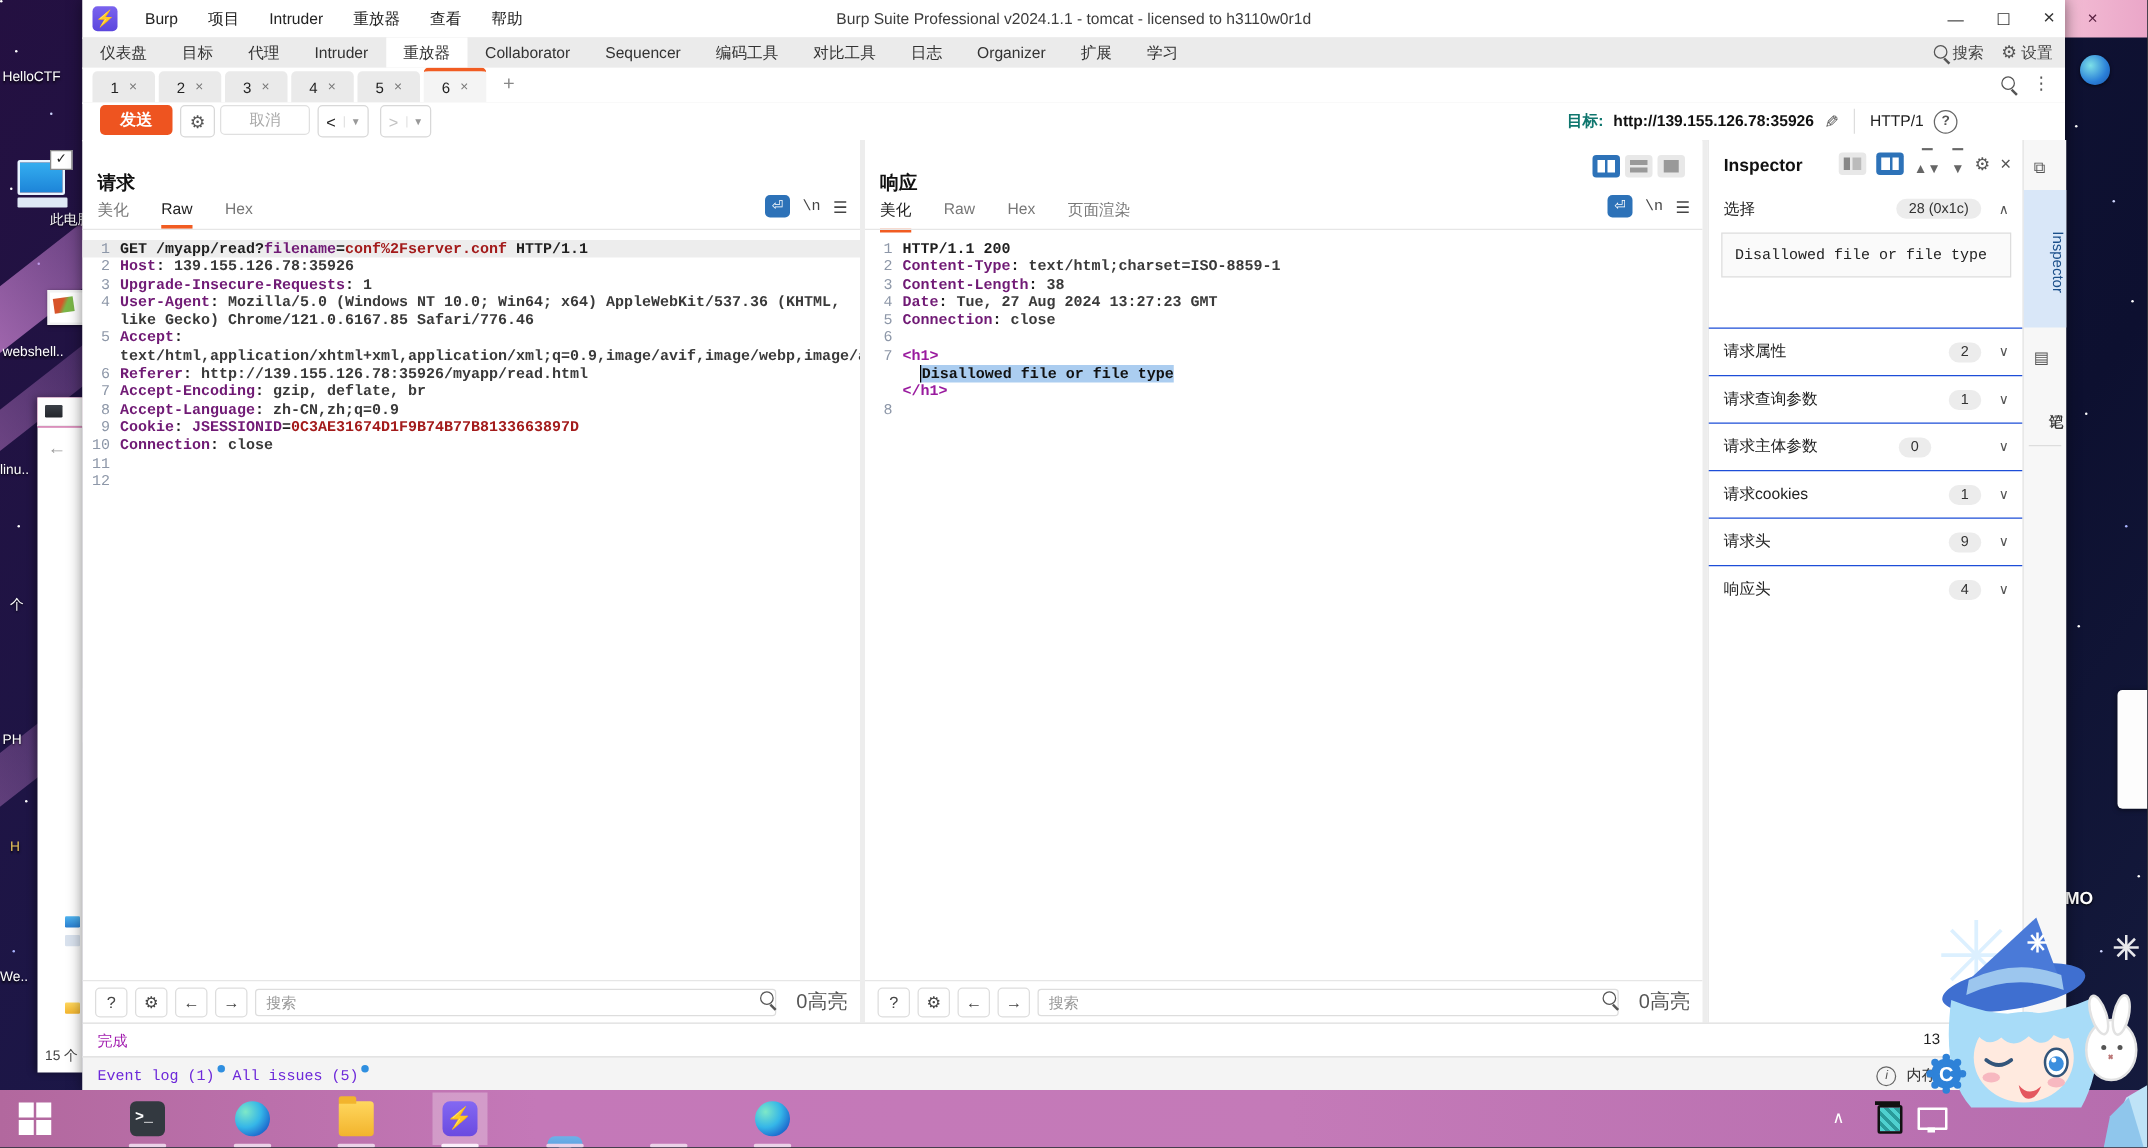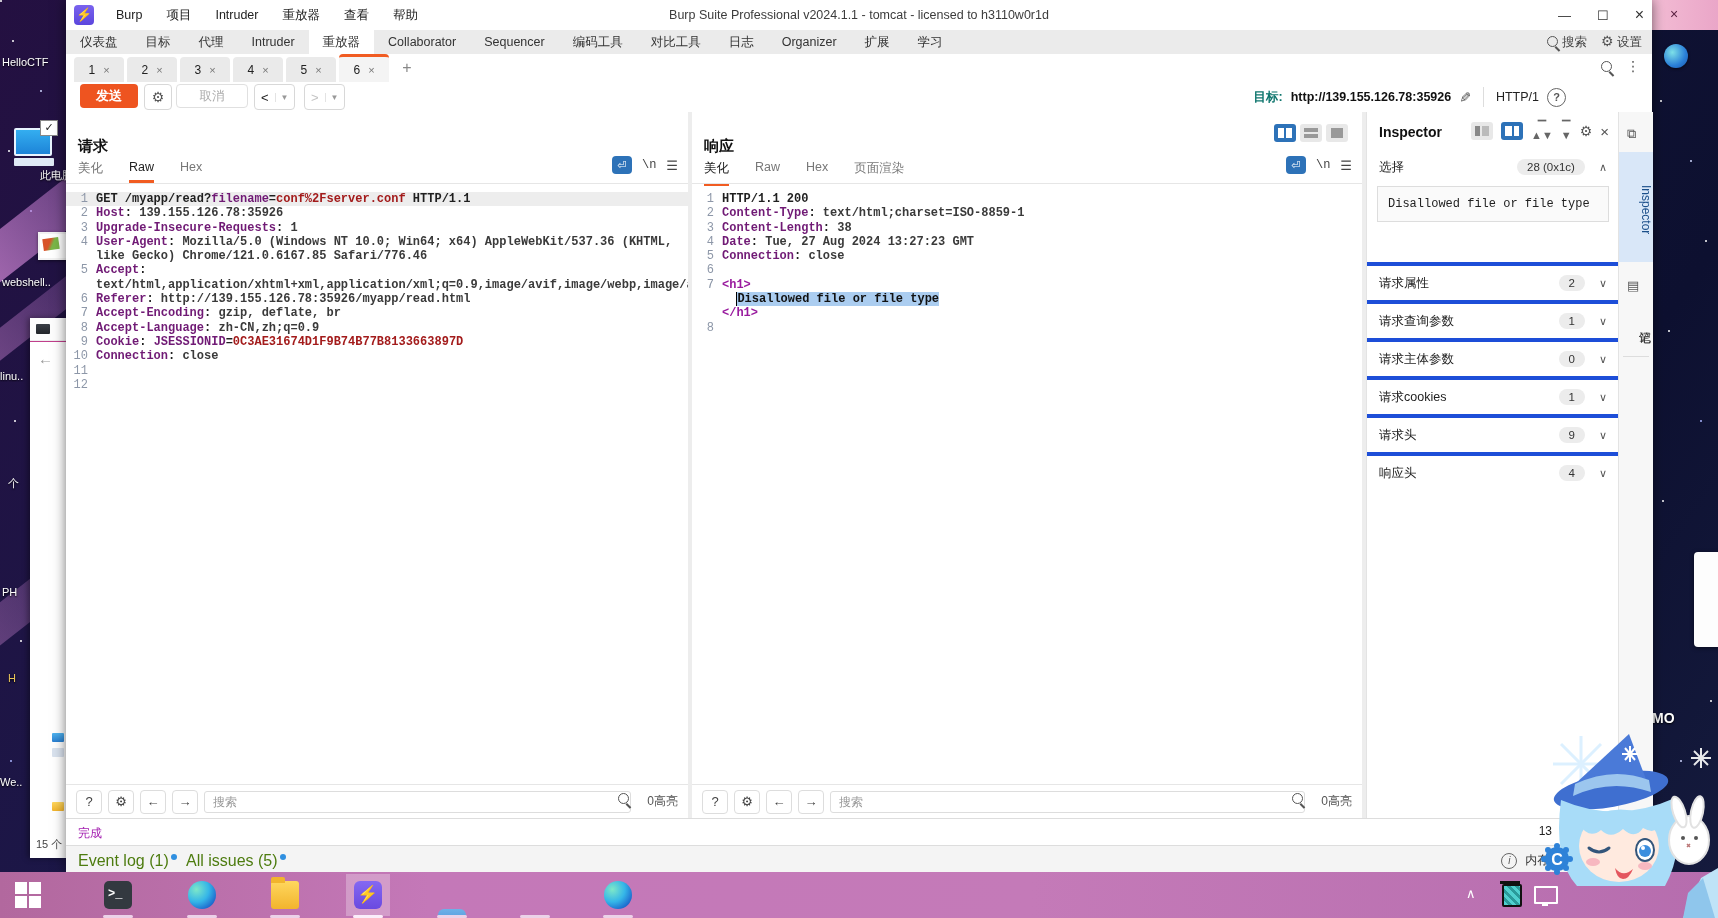--- a/index.html
+++ b/index.html
@@ -132,52 +132,52 @@
   .ln{width:22px;text-align:right;padding-right:8px;color:#8d97a8;font-weight:normal;flex:none;}
   .seg-p{color:#1f1f1f;} .seg-h{color:#701a75;} .seg-v{color:#3a3a3a;} .seg-r{color:#a31b1b;} .seg-m{color:#991a9e;}
   .seg-sel{color:#111;background:#abcdf0;border-left:1.5px solid #000;}
   
   .search-row{position:absolute;left:0;bottom:0;right:0;height:34px;border-top:1px solid #e6e6e6;display:flex;align-items:center;gap:6px;padding:0 10px;box-sizing:border-box;}
   .sr-btn{width:24px;height:22px;border:1px solid #ddd;border-radius:4px;background:#fff;text-align:center;line-height:22px;color:#444;font-size:13px;flex:none;}
   .sr-input{flex:1;height:22px;border:1px solid #ddd;border-radius:3px;font-size:12px;padding:0 26px 0 8px;font-family:inherit;color:#333;box-sizing:border-box;}
   .sr-input::placeholder{color:#999;}
   .sr-magwrap{position:relative;width:0;height:0;}
   .sr-mag{position:absolute;right:8px;top:-9px;}
-  .hl-count{color:#555;font-size:12px;flex:none;padding-left:4px;}
+  .hl-count{color:#555;font-size:16px;flex:none;padding-left:4px;}
   
   .insp-head{position:absolute;left:12px;top:12px;font-size:14px;font-weight:bold;color:#111;}
   .insp-icons{position:absolute;right:10px;top:10px;display:flex;gap:8px;align-items:center;}
   .ib{width:22px;height:18px;border-radius:3px;background:#e8e8e8;position:relative;}
   .ib.blue{background:#2d72b8;}
   .ib i{position:absolute;background:#888;}
   .ib.blue i{background:#fff;}
   .ib.pl i:nth-child(1){left:4px;top:4px;width:5px;height:10px;}
   .ib.pl i:nth-child(2){left:11px;top:4px;width:7px;height:10px;background:#bbb;}
   .ib.pr i:nth-child(1){left:4px;top:4px;width:7px;height:10px;}
   .ib.pr i:nth-child(2){left:13px;top:4px;width:5px;height:10px;}
   .exparrow{color:#666;font-size:11px;line-height:9px;text-align:center;}
   .insp-x{color:#555;font-size:15px;}
-  .insp-row{position:absolute;left:0;width:100%;height:38px;border-top:4px solid #1d4ed8;display:flex;align-items:center;padding:0 12px;box-sizing:border-box;}
+  .insp-row{position:absolute;left:0;width:100%;height:38px;border-top:1px solid #1d4ed8;display:flex;align-items:center;padding:0 12px;box-sizing:border-box;}
   .insp-row .lbl{flex:1;font-size:12.5px;color:#222;}
   .pill{background:#ececec;border-radius:10px;padding:2px 10px;font-size:11.5px;color:#333;margin-right:14px;}
   .chev{color:#555;font-size:11px;}
   .sel-row{position:absolute;left:0;top:40px;width:100%;height:30px;display:flex;align-items:center;padding:0 12px;box-sizing:border-box;}
   .sel-box{position:absolute;left:10px;top:74px;right:10px;border:1px solid #ddd;background:#fafafa;}
   .sel-box .hd{background:#e4e4e4;font-weight:bold;font-size:12px;padding:6px 10px;color:#222;}
   .sel-box .bd{padding:10px;font-family:"Liberation Mono",monospace;font-size:12px;color:#222;}
   .vert-tab{position:absolute;left:0;width:100%;writing-mode:vertical-rl;text-align:center;font-size:12px;color:#333;}
   .vert-sel{position:absolute;left:0;top:40px;width:100%;height:110px;background:#d9e7f8;}
   .strip-ico{position:absolute;left:8px;font-size:13px;color:#555;}
   .strip-div{position:absolute;left:4px;width:26px;height:1px;background:#ddd;}
   
   .done-row{position:absolute;left:0;top:818px;width:100%;height:27px;background:#fff;border-top:1px solid #ddd;}
   .done-row .done{position:absolute;left:12px;top:6px;font-size:12px;color:#a21caf;}
   .done-row .clip{position:absolute;right:100px;top:5px;font-size:12px;color:#222;}
   .footer{position:absolute;left:0;top:845px;width:100%;height:27px;background:#f4f4f4;border-top:1px solid #ddd;}
-  .foot-item{position:absolute;top:6px;font-size:16px;color:#4d7c0f;}
+  .foot-item{position:absolute;top:6px;font-size:12px;color:#6d28d9;font-family:Liberation Mono, monospace;}
   .dot{display:inline-block;width:6px;height:6px;border-radius:50%;background:#2f8fe0;vertical-align:6px;margin-left:2px;}
   .mem{position:absolute;right:48px;top:6px;font-size:12px;color:#333;display:flex;gap:8px;align-items:center;}
   .info-i{display:inline-block;width:14px;height:14px;border:1.3px solid #666;border-radius:50%;color:#555;font-size:10px;line-height:14px;text-align:center;font-style:italic;}
   
   .c-badge{position:absolute;left:1540px;top:842px;z-index:60;}
   .mascot{position:absolute;right:0;bottom:0;width:185px;height:190px;z-index:55;}
 </style>
 </head>
 <body>
 
@@ -443,21 +443,21 @@
           <div class="insp-row" style="top: 150px;">
             <span class="lbl">请求属性</span>
             <span class="pill">2</span>
             <span class="chev">∨</span>
           </div>
           <div class="insp-row" style="top: 188px;">
             <span class="lbl">请求查询参数</span>
             <span class="pill">1</span>
             <span class="chev">∨</span>
           </div>
-          <div class="insp-row" style="top: 226px;">
+          <div class="insp-row" style="top: 226px; gap: 40px;">
             <span class="lbl">请求主体参数</span>
             <span class="pill">0</span>
             <span class="chev">∨</span>
           </div>
           <div class="insp-row" style="top: 264px;">
             <span class="lbl">请求cookies</span>
             <span class="pill">1</span>
             <span class="chev">∨</span>
           </div>
           <div class="insp-row" style="top: 302px;">

